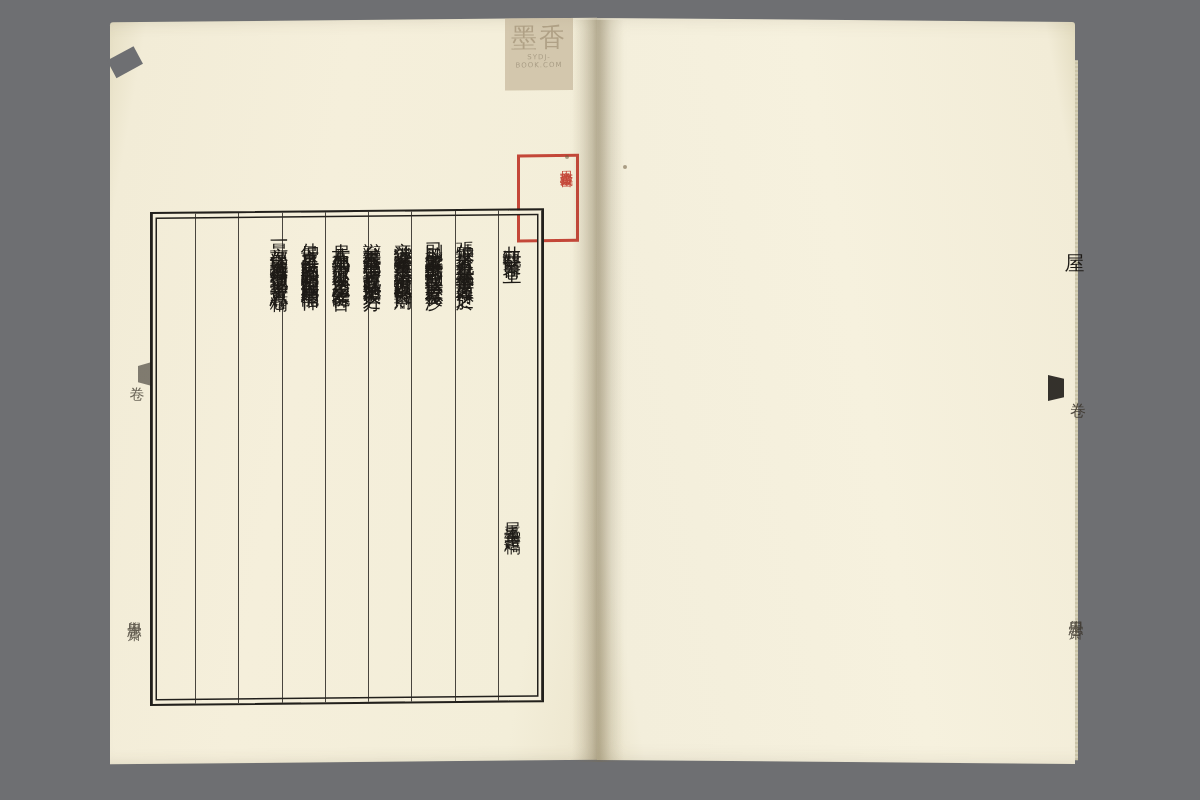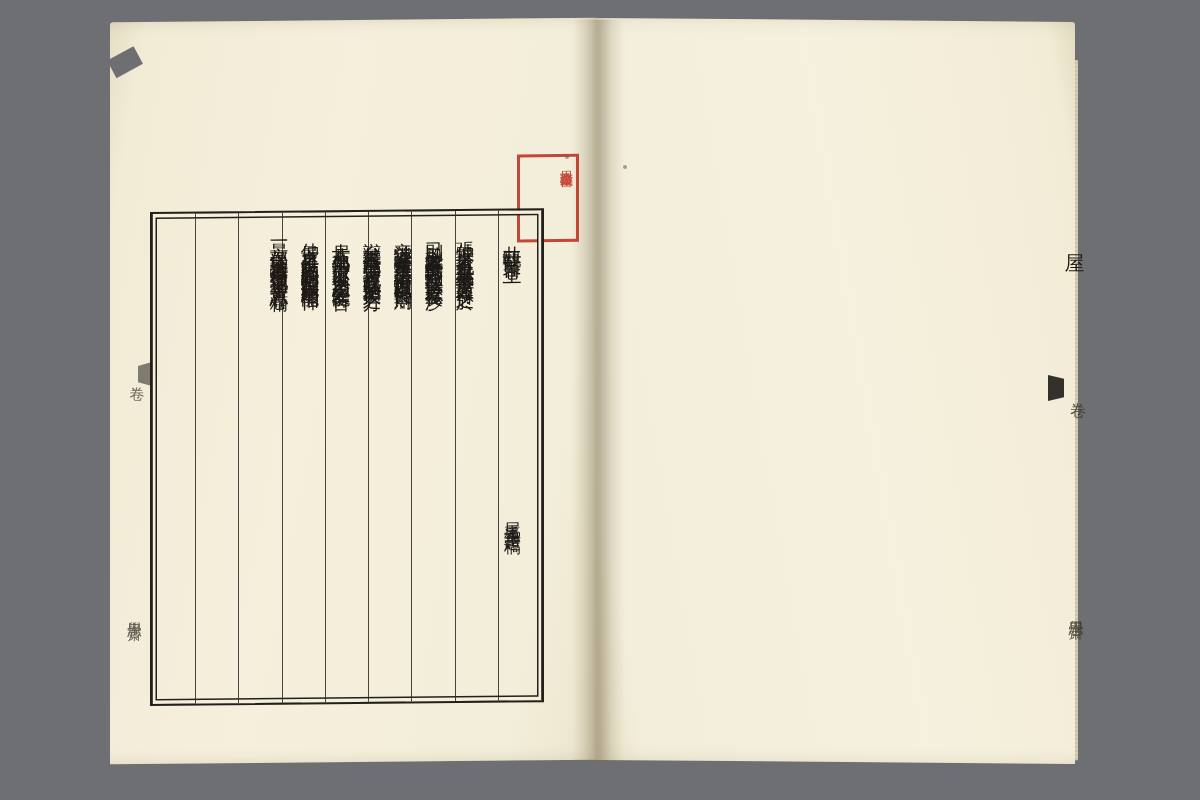--- a/index.html
+++ b/index.html
@@ -283,20 +283,24 @@
 <div class="stage">
 
   <div class="book">
 
     <div class="edge-left"></div>
     <div class="edge-right"></div>
 
     <div class="page page-left">
       <div class="corner-nick"></div>
 
+      <div class="watermark">
+        <span class="wm-big">墨香</span>
+        <span class="wm-small">SYDJ-BOOK.COM</span>
+      </div>
 
       <div class="seal-red">思齋珍藏書</div>
 
       <div class="frame-left">
         <div class="col-rules">
           <i></i>
             <i></i>
             <i></i>
             <i></i>
             <i></i>

